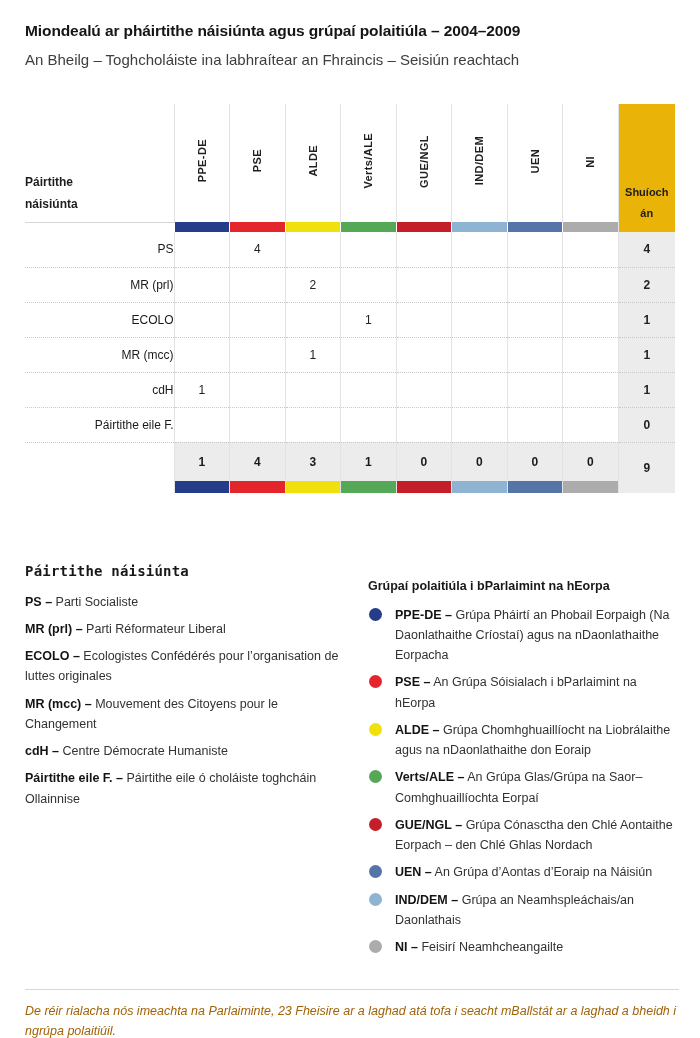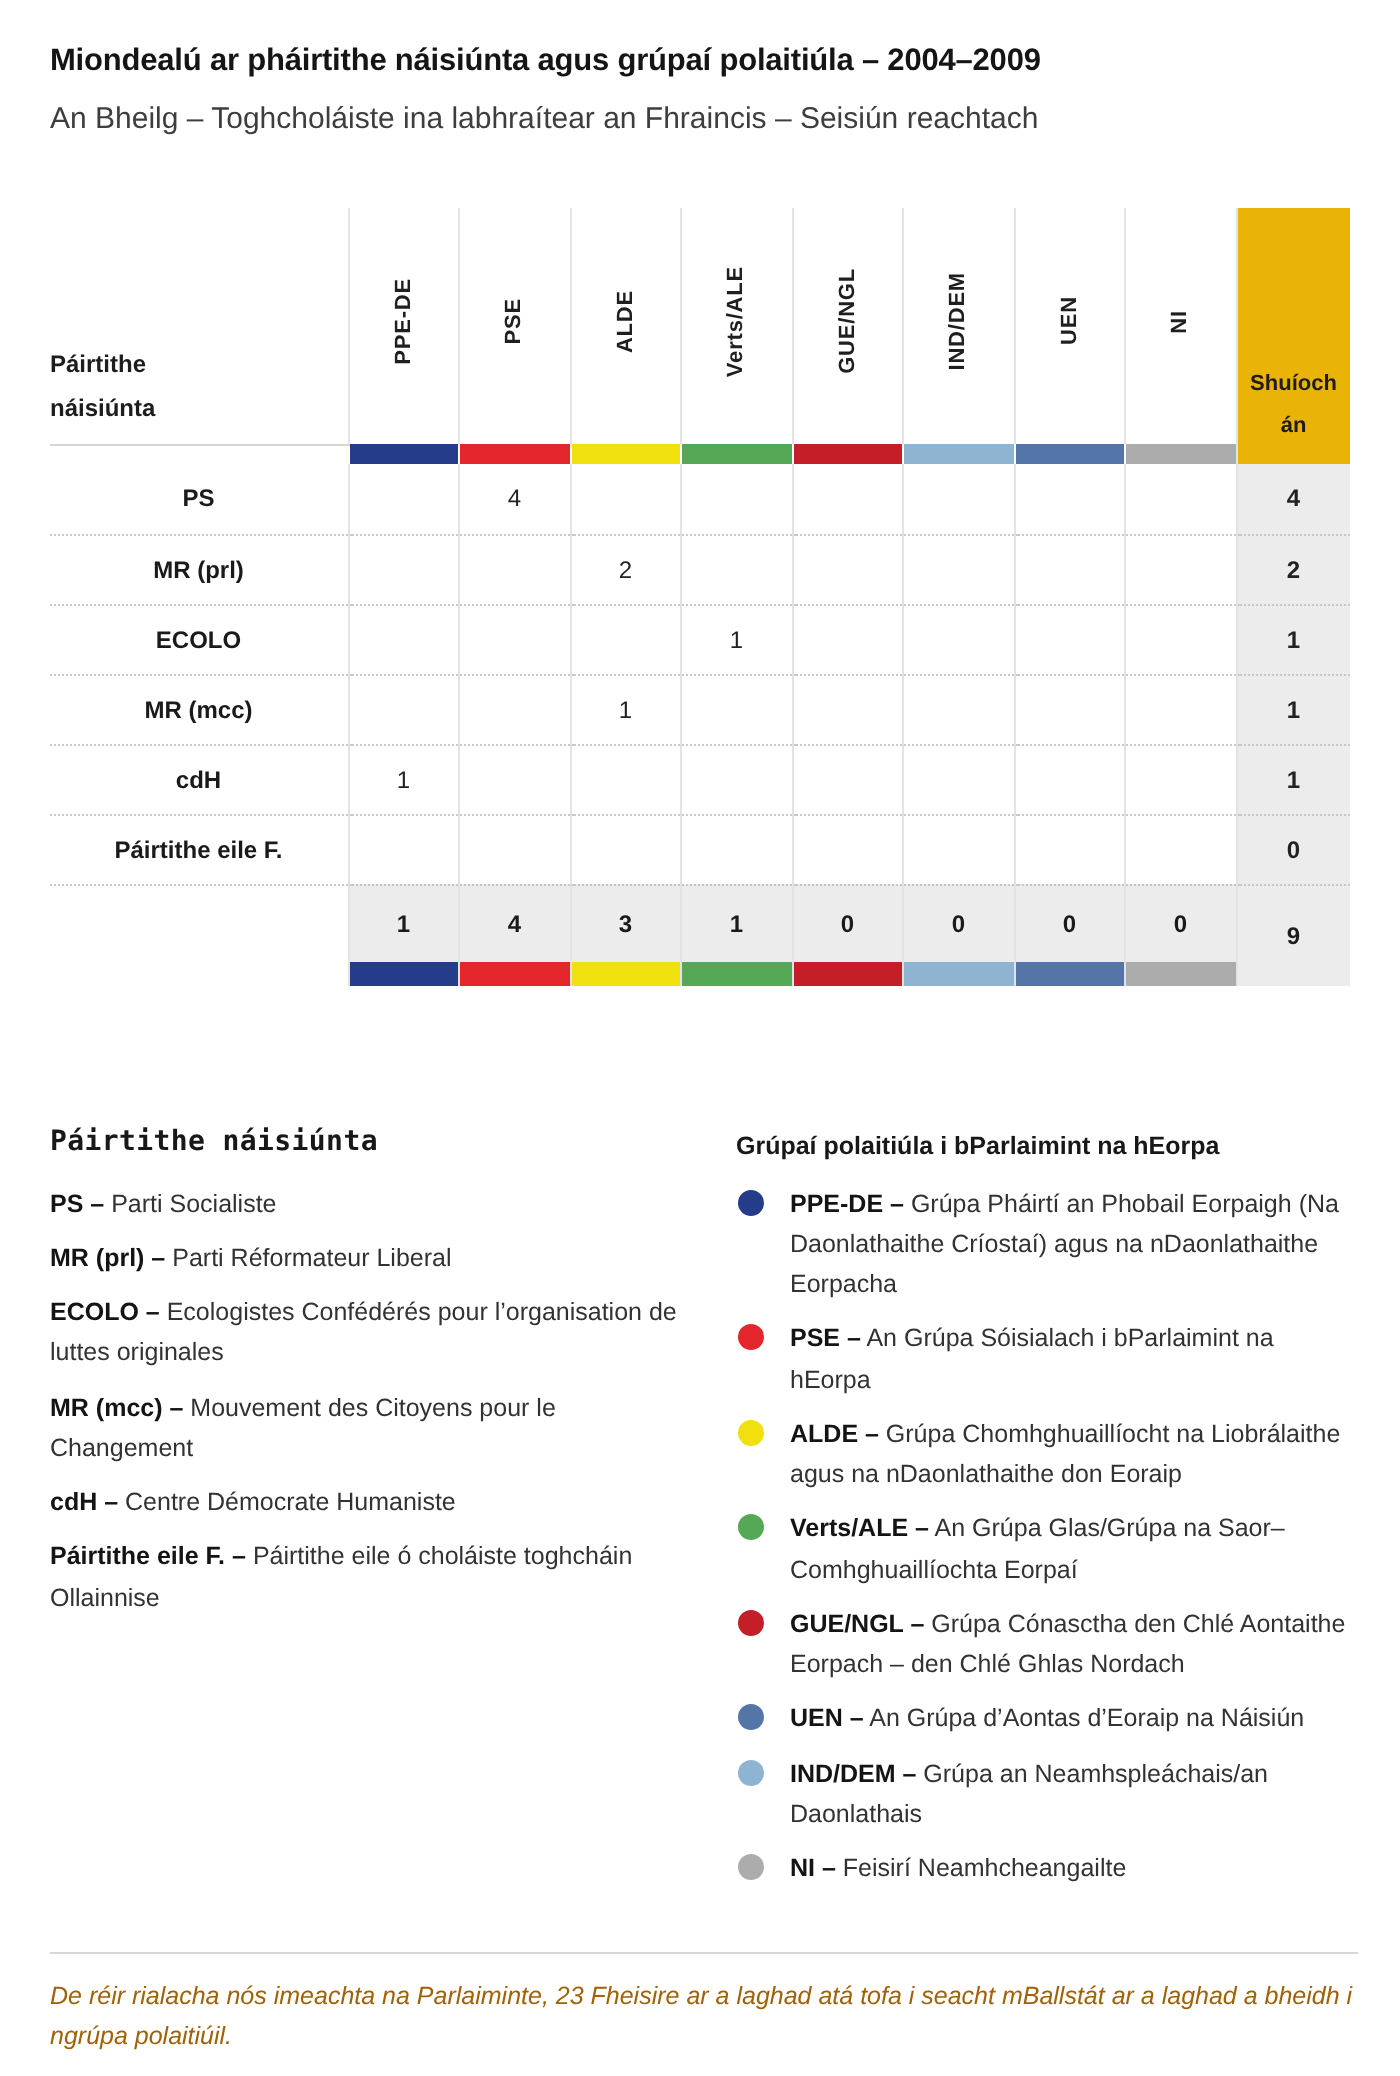--- a/index.html
+++ b/index.html
@@ -35,41 +35,41 @@
     font-size:11px; font-weight:bold; line-height:1.9;
     padding:0 5px 8px 5px; overflow-wrap:anywhere;
   }
   #bar-row { height:10px; }
   #bar-row td.bar { height:10px; border-left:1px solid #ffffff; }
   #bar-row td.bar-label { background:#ffffff; border-bottom:none; }
 
   tbody tr { height:35px; }
   tbody td { font-size:12px; color:#222; }
   tbody td.val { border-left:1px solid #e3e3e3; text-align:center; }
-  tbody td.rlabel { text-align:center; font-weight:bold; font-size:12px; color:#1a1a1a; }
+  tbody td.rlabel { text-align:right; font-weight:normal; font-size:12px; color:#1a1a1a; }
   tbody td.seats { background:#ececec; border-left:1px solid #e3e3e3; text-align:center; font-weight:bold; }
   tbody tr + tr td { border-top:1px dotted #c8c8c8; }
 
   tfoot td { border-top:1px dotted #c8c8c8; }
   tfoot tr { height:50px; }
   .t-cell { background:#ececec; border-left:1px solid #e3e3e3; vertical-align:bottom; }
   .t-num { height:38px; display:flex; align-items:center; justify-content:center; font-weight:bold; font-size:12px; color:#1a1a1a; }
   .t-bar { height:12px; }
   .t-label { background:#ffffff; }
   .t-seats { background:#ececec; border-left:1px solid #e3e3e3; text-align:center; vertical-align:middle; font-weight:bold; font-size:12px; }
 
   
   .legends { display:flex; margin-top:70px; }
   .leg-left { width:343px; padding-right:18px; }
   .leg-right { flex:1; }
   .leg-left h3 {
     font-family:"DejaVu Sans Mono", monospace;
     font-size:14px; font-weight:bold; color:#181818; margin:0 0 13px 0; letter-spacing:0.2px;
   }
-  .leg-right h3 { font-size:12.5px; font-weight:bold; color:#181818; margin:3px 0 12px 0; }
+  .leg-right h3 { font-size:12.5px; font-weight:bold; color:#181818; margin:16px 0 12px 0; }
   .legends ul { list-style:none; margin:0; padding:0; }
   .legends li { font-size:12.5px; line-height:1.62; color:#323232; margin-bottom:7px; }
   .legends li b { color:#141414; }
   .grp-item { display:flex; align-items:flex-start; }
   .dot { width:13px; height:13px; border-radius:50%; flex:0 0 13px; margin:3px 13px 0 1px; }
   .txt { flex:1; }
 
   
   .rule { border:none; border-top:1px solid #d7d7d7; margin:0; }
   .rule-top { margin-top:25px; }

